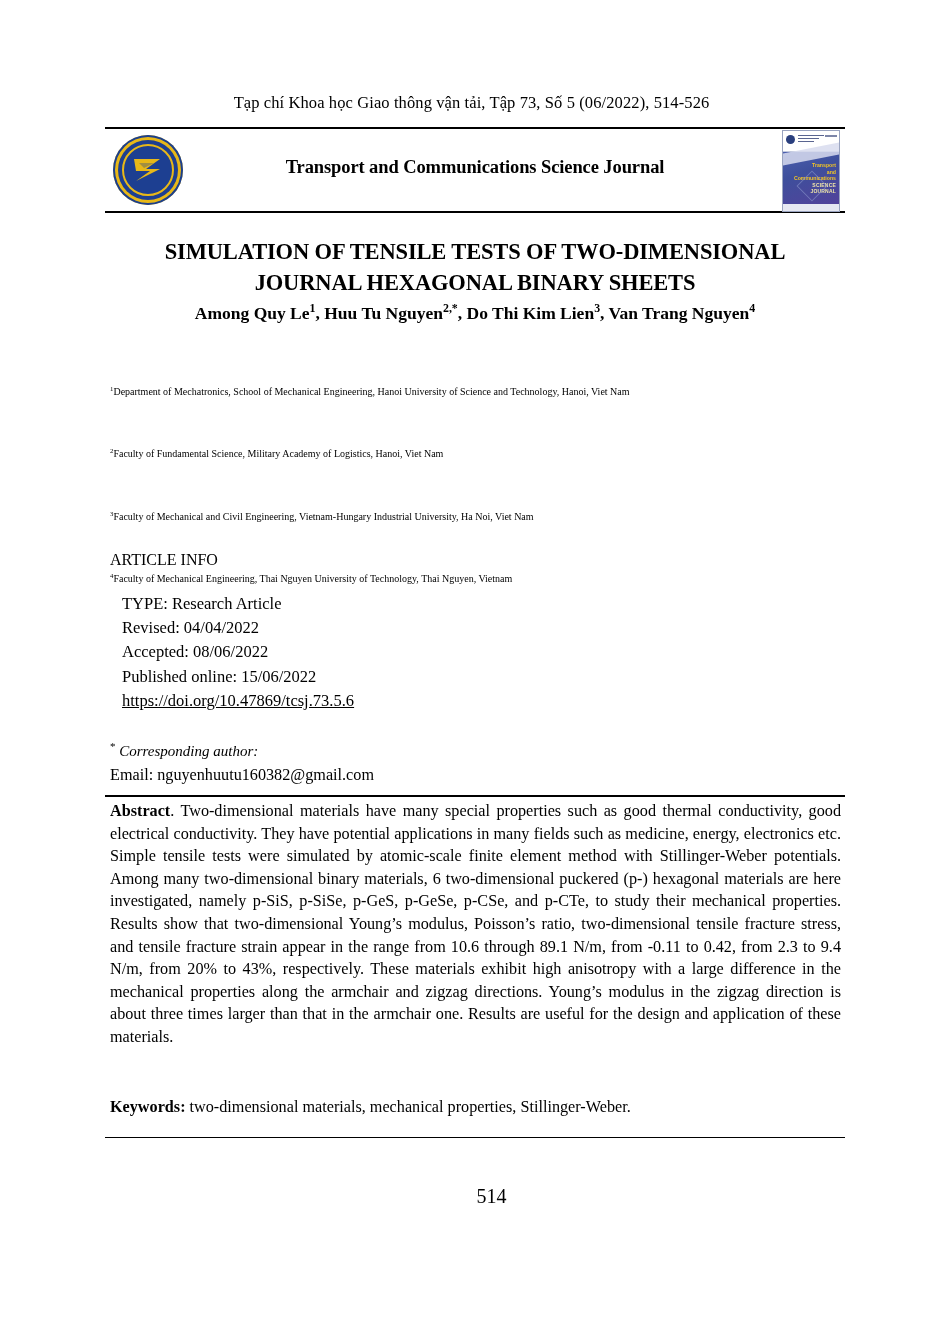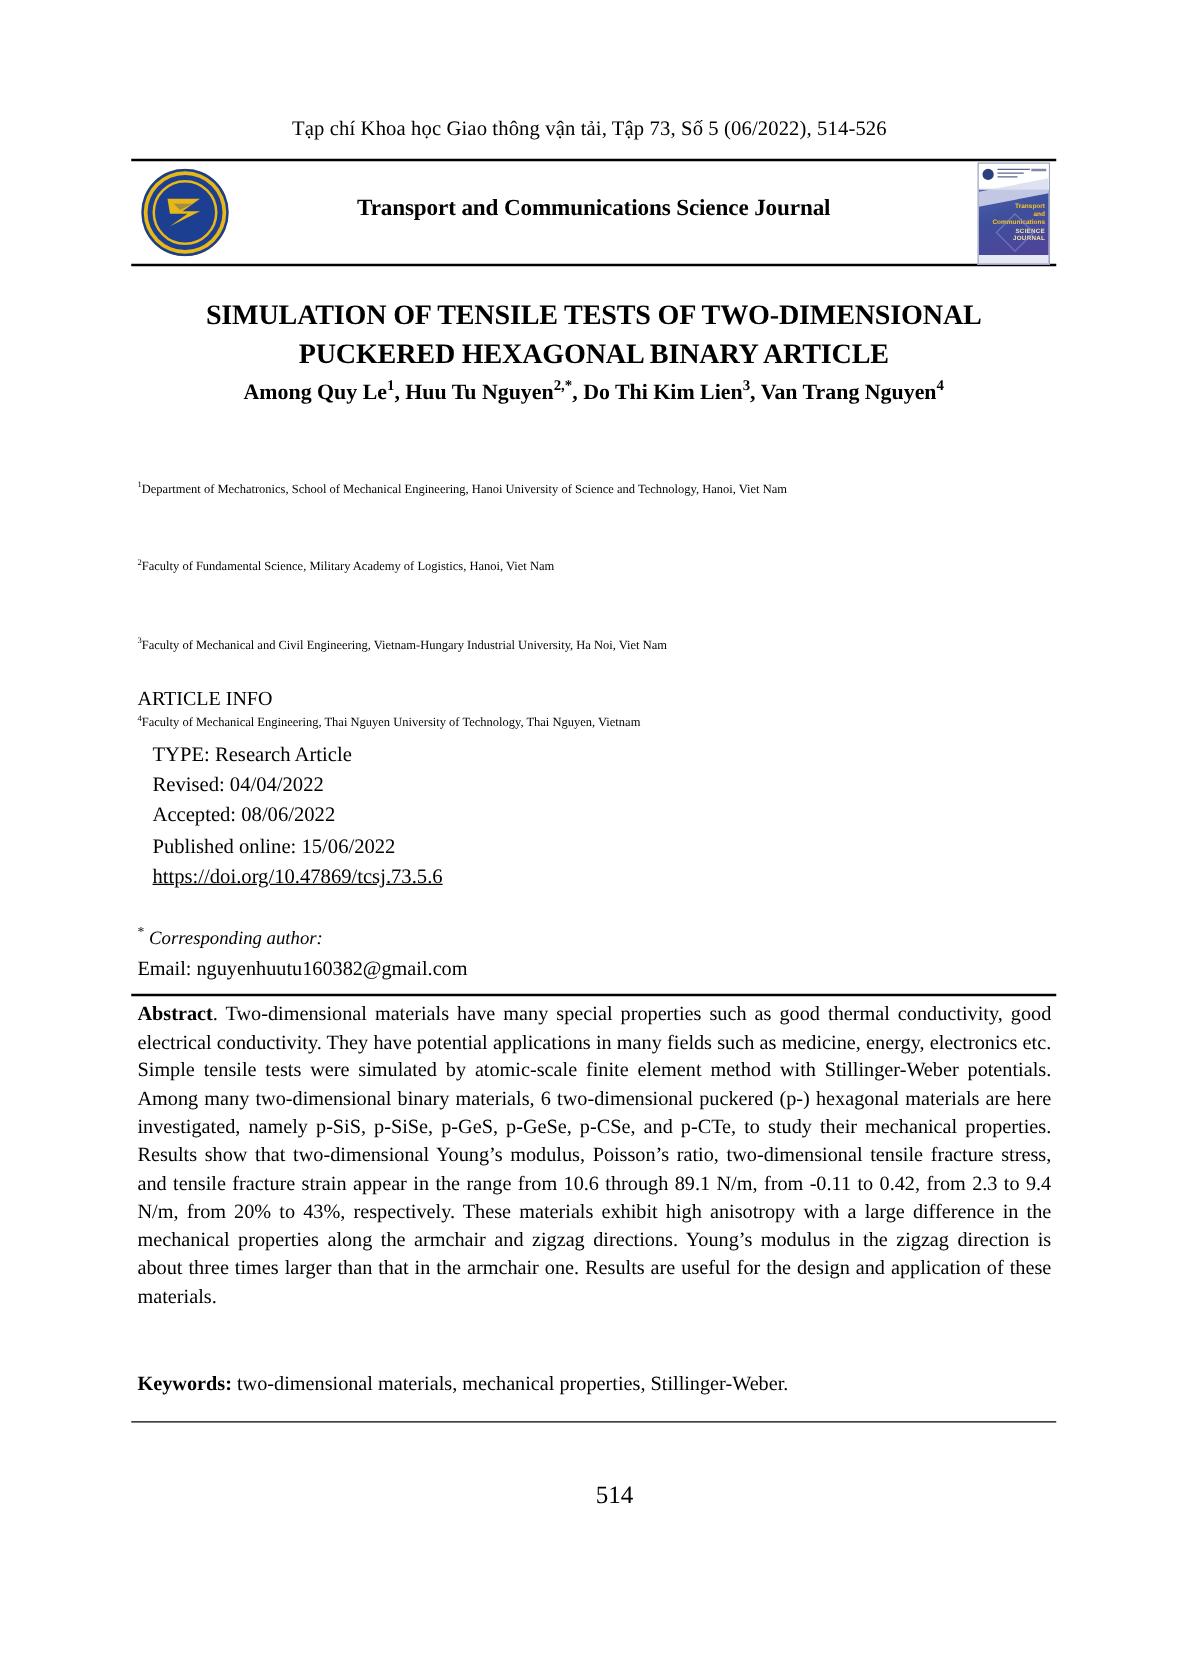--- a/index.html
+++ b/index.html
@@ -364,21 +364,21 @@
           <div class="cover-diamond"></div>
           <div class="cover-foot"></div>
         </div>
       </div>
 
     </div>
   </div>
 
   <div class="art-title">
     <span>SIMULATION OF TENSILE TESTS OF TWO-DIMENSIONAL</span><br>
-    <span>PUCKERED HEXAGONAL BINARY ARTICLE</span>
+    <span>JOURNAL HEXAGONAL BINARY SHEETS</span>
   </div>
 
   <div class="authors">
     <span>Among Quy Le</span><sup>1</sup><span>, </span><span>Huu Tu Nguyen</span><sup>2,*</sup><span>, </span><span>Do Thi Kim Lien</span><sup>3</sup><span>, </span><span>Van Trang Nguyen</span><sup>4</sup>
   </div>
 
   <div class="affils">
     <div class="affil"><sup>1</sup><span>Department of Mechatronics, School of Mechanical Engineering, Hanoi University of Science and Technology, Hanoi, Viet Nam</span></div>
     <div class="affil"><sup>2</sup><span>Faculty of Fundamental Science, Military Academy of Logistics, Hanoi, Viet Nam</span></div>
     <div class="affil"><sup>3</sup><span>Faculty of Mechanical and Civil Engineering, Vietnam-Hungary Industrial University, Ha Noi, Viet Nam</span></div>

